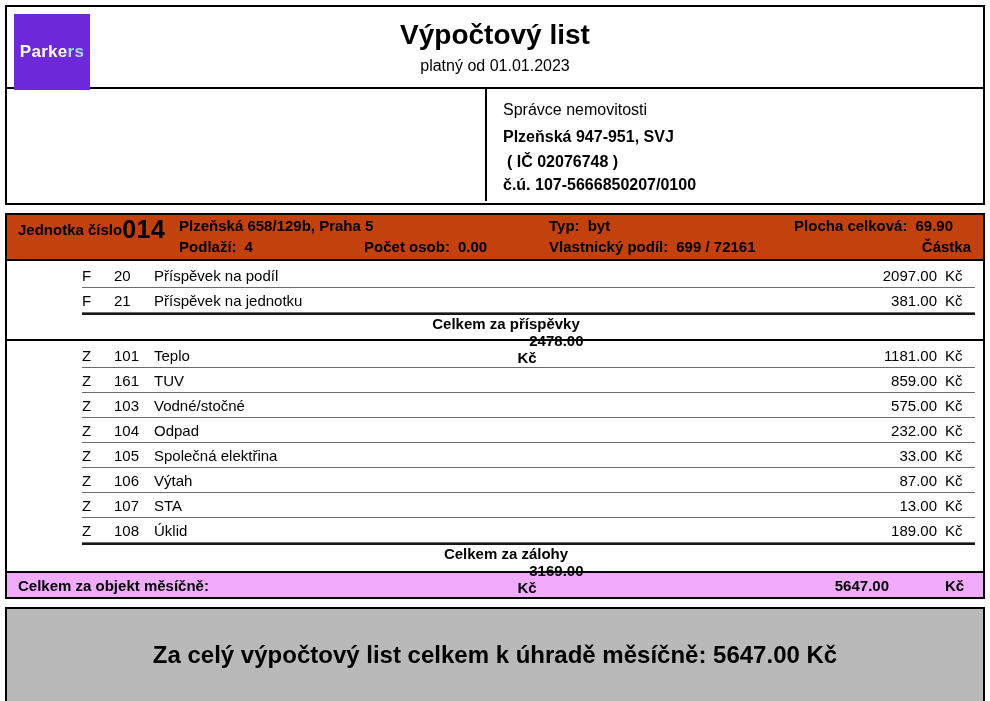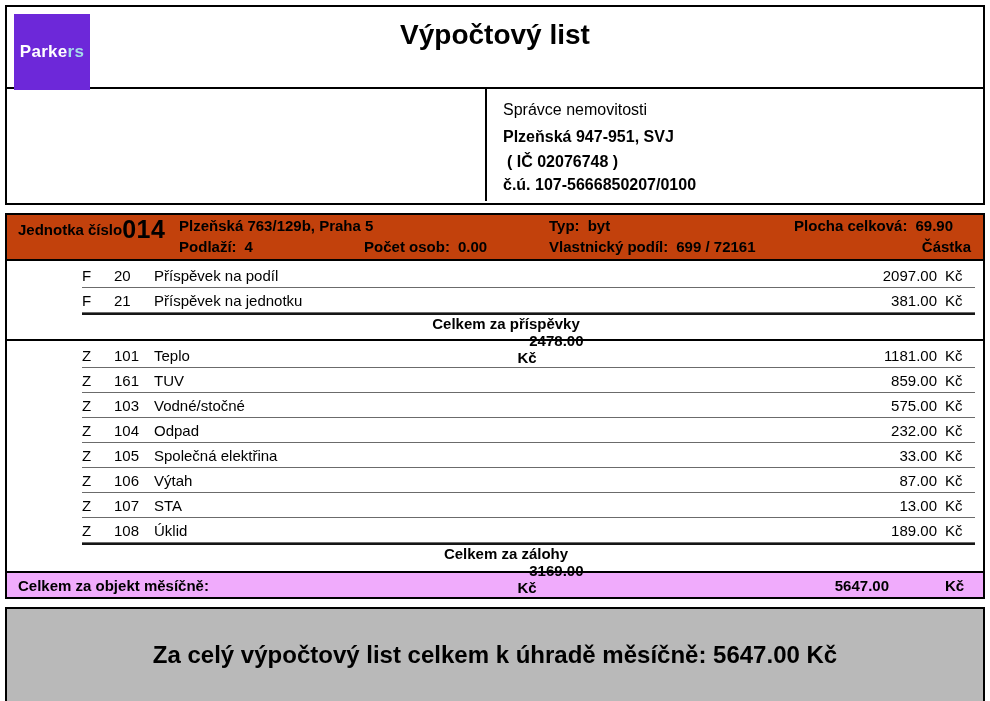--- a/index.html
+++ b/index.html
@@ -107,20 +107,21 @@
 
 <div>
 
   <div class="box top-box">
     <div class="title-row">
       <div class="logo" style="background: #6d28d9;">
         <span>Parke</span>
           <span class="accent">rs</span>
       </div>
       <div class="title">Výpočtový list</div>
+      <div class="subtitle">platný od 01.01.2023</div>
     </div>
     <div class="manager-row">
       <div class="manager-left"></div>
       <div class="manager-right">
         <div class="manager-label">Správce nemovitosti</div>
         <div class="manager-name">Plzeňská 947-951, SVJ</div>
         <div class="manager-reg">( IČ 02076748   )</div>
         <div class="manager-acct">č.ú. 107-5666850207/0100</div>
       </div>
     </div>
@@ -128,21 +129,21 @@
 
   <div class="box main-box">
 
     <div class="unit-band">
       <div class="unit-left">
         <span>Jednotka číslo</span>
         <span class="unit-number">014</span>
       </div>
       <div class="unit-grid">
         <div class="unit-line">
-          <span class="u-address">Plzeňská 763/129b, Praha 5</span>
+          <span class="u-address">Plzeňská 658/129b, Praha 5</span>
           <span class="u-type"><span>Typ:</span><span class="gap8"></span><span>byt</span></span>
           <span class="u-area"><span>Plocha celková:</span><span class="gap8"></span><span>69.90</span></span>
         </div>
         <div class="unit-line">
           <span class="u-floor"><span>Podlaží:</span><span class="gap8"></span><span>4</span></span>
           <span class="u-persons"><span>Počet osob:</span><span class="gap8"></span><span>0.00</span></span>
           <span class="u-share"><span>Vlastnický podíl:</span><span class="gap8"></span><span>699 / 72161</span></span>
           <span class="u-amount-header">Částka</span>
         </div>
       </div>

